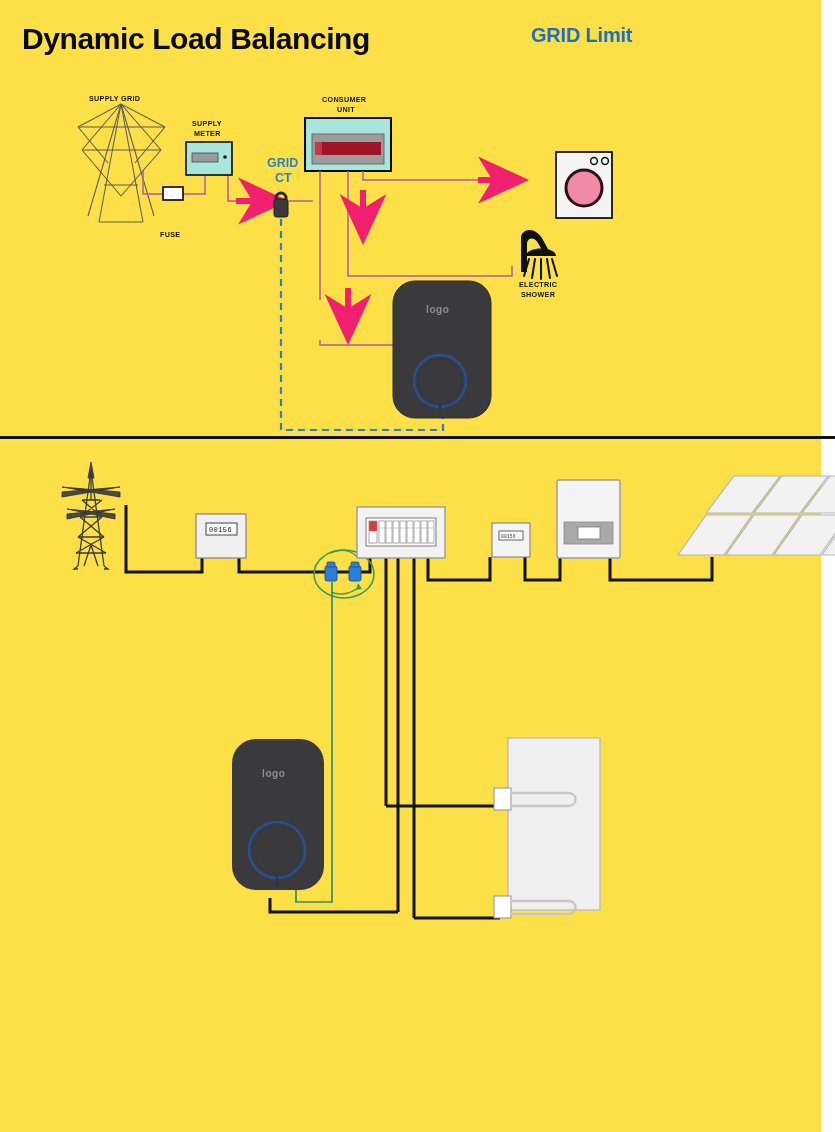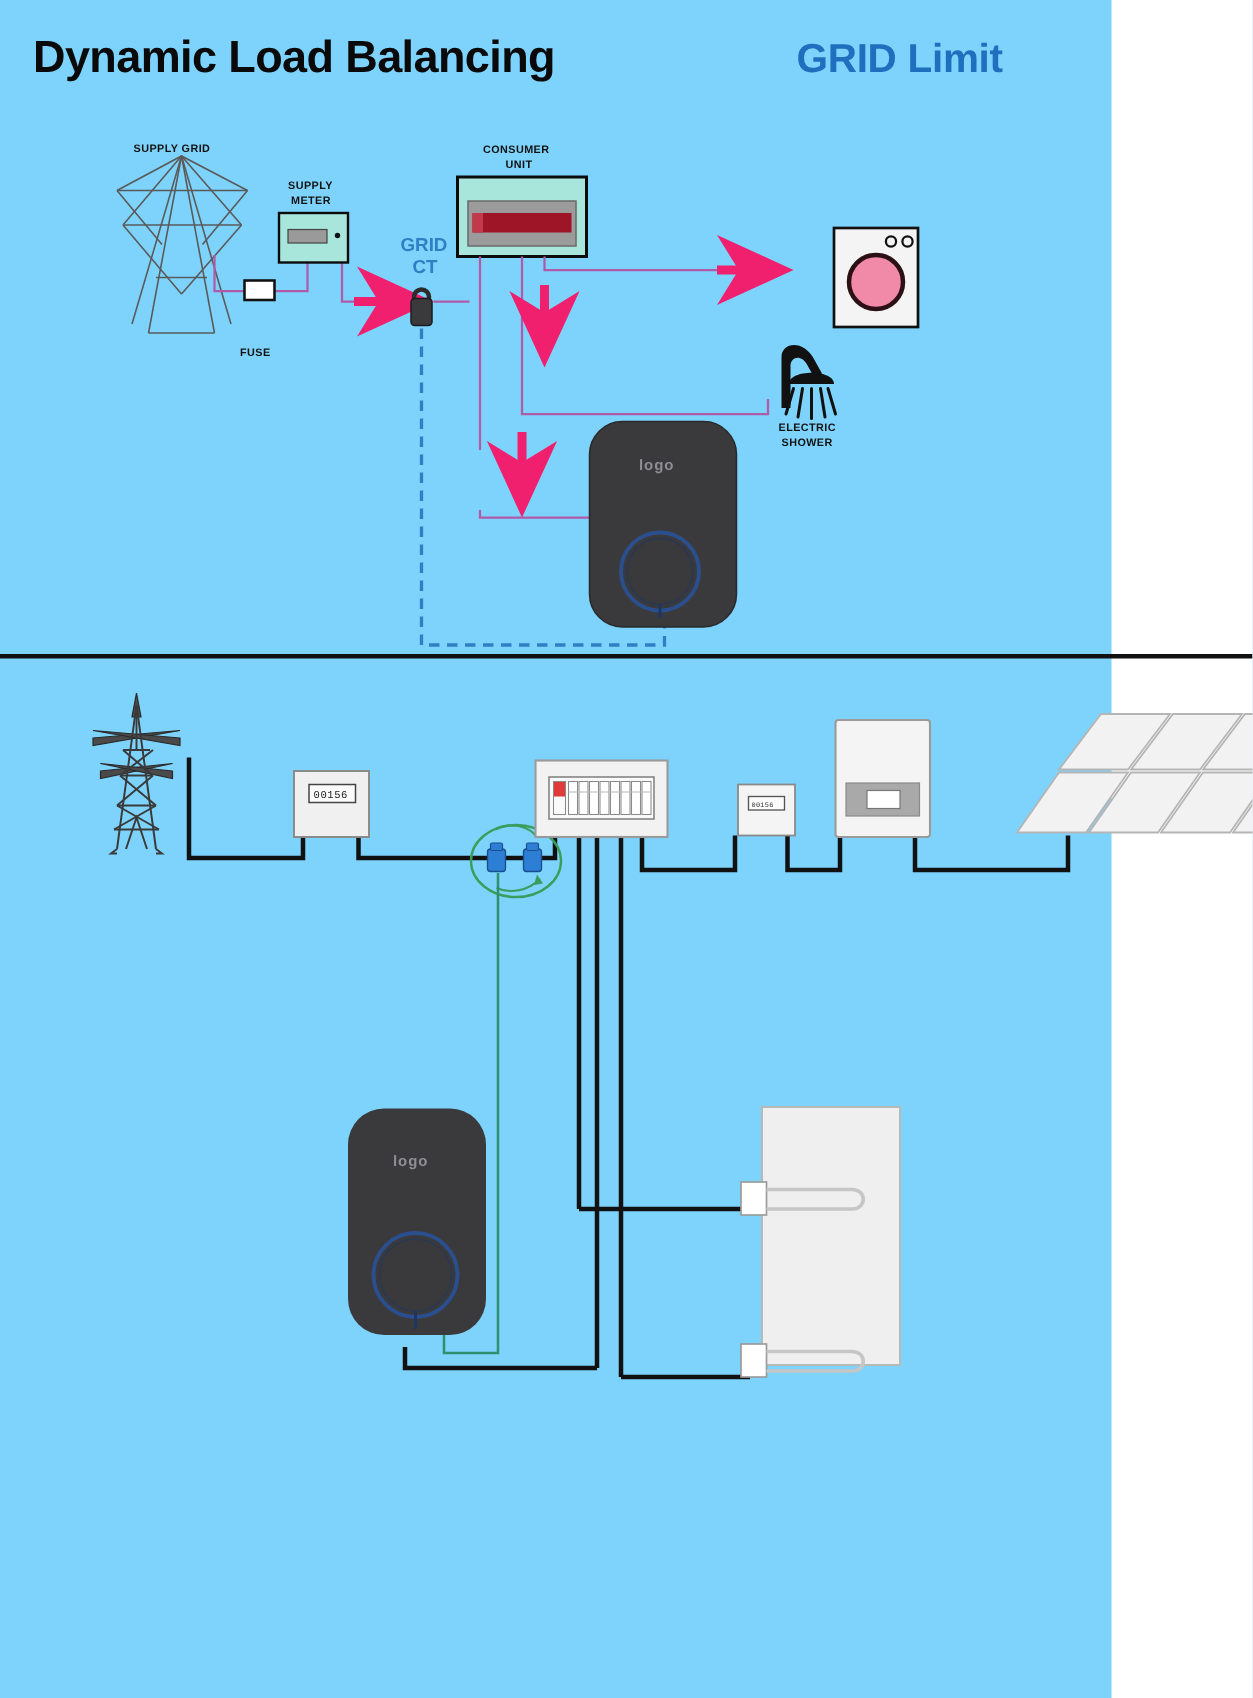--- a/index.html
+++ b/index.html
@@ -1,27 +1,27 @@
 <!DOCTYPE html>
 <html><head>
 <meta charset="utf-8">
 <style>
   html,body{margin:0;padding:0;background:#ffffff;}
   body{width:835px;height:1132px;font-family:"Liberation Sans",sans-serif;position:relative;overflow:hidden;}
-  .root{position:relative;width:741px;height:1132px;background:#7dd3fc;}
+  .root{position:relative;width:821px;height:1132px;background:#fde047;}
 
   
   .title{
     position:absolute;left:22px;top:22px;
     font-size:30px;font-weight:bold;color:#0a0a0a;
     letter-spacing:-0.4px;white-space:nowrap;
   }
   .grid-limit{
     position:absolute;left:531px;top:24px;
-    font-size:27px;font-weight:bold;color:#1f6fbf;
+    font-size:20px;font-weight:bold;color:#1f6fbf;
     letter-spacing:-0.2px;white-space:nowrap;
   }
 
   
   .divider{position:absolute;left:0;top:436px;width:835px;height:3px;background:#111;}
 
   
   .panel{position:absolute;left:0;top:0;width:835px;height:1132px;}
   svg{display:block;overflow:visible;}
 

